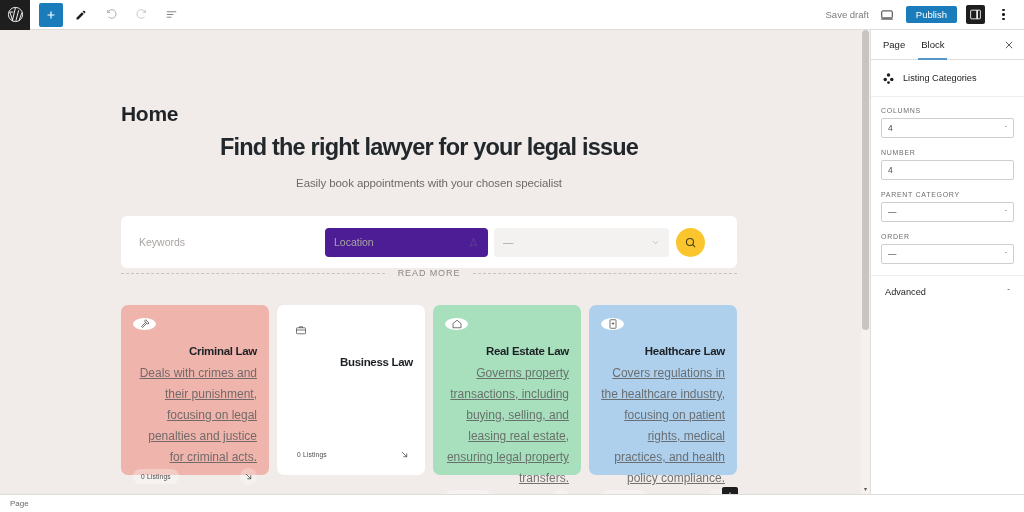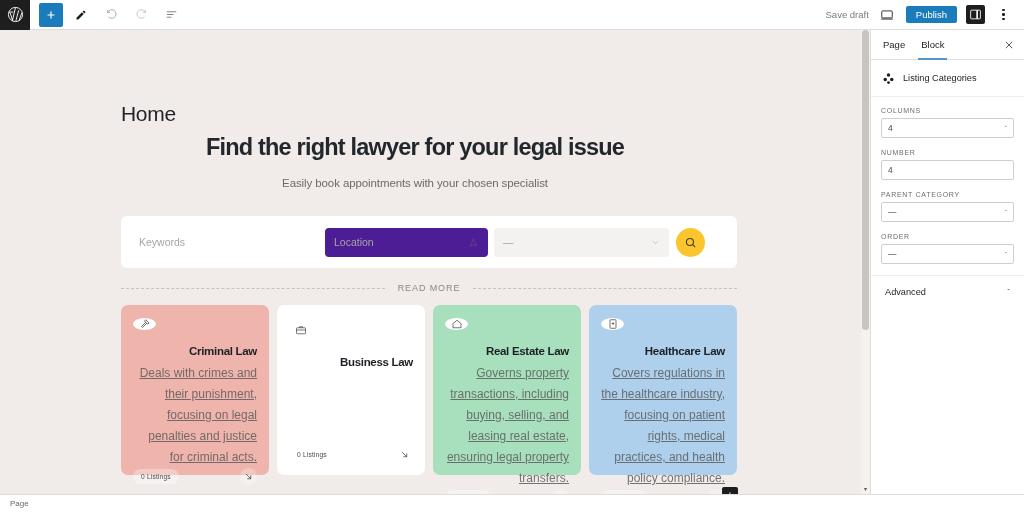--- a/index.html
+++ b/index.html
@@ -41,25 +41,25 @@
   .kebab i { width: 2.5px; height: 2.5px; background: #1e1e1e; border-radius: 50%; display: block; }
 
   
   .body-row { flex: 1; display: flex; min-height: 0; position: relative; }
 
   
   .canvas-wrap { flex: 1; position: relative; background: #f1ecea; overflow: hidden; }
   .canvas { width: 100%; height: 100%; position: relative; }
 
   .page-title {
-    font-size: 21px; font-weight: normal; color: #1f2328; letter-spacing: -0.3px;
+    font-size: 21px; font-weight: bold; color: #1f2328; letter-spacing: -0.3px;
     position: absolute; left: 121px; top: 72px;
   }
 
-  .hero { position: absolute; left: 107px; top: 105px; width: 616px; text-align: center; }
+  .hero { position: absolute; left: 121px; top: 105px; width: 616px; text-align: center; }
   .hero h1 {
     font-size: 23.5px; font-weight: bold; color: #22272b; letter-spacing: -0.8px; line-height: 1.1;
   }
   .hero p { font-size: 11.5px; color: #6f6a67; margin-top: 16px; letter-spacing: -0.1px; }
 
   
   .searchbar {
     position: absolute; left: 121px; top: 186px; width: 616px; height: 52px;
     background: #fff; border-radius: 6px; display: flex; align-items: center; padding: 5px 6px;
   }
@@ -73,21 +73,21 @@
     flex: 0 0 175px; height: 29px; background: #f3f2f1; border-radius: 4px; margin-left: 6px;
     display: flex; align-items: center; padding: 0 9px; font-size: 10.5px; color: #a9a4a1;
   }
   .cat-field .chev { margin-left: auto; display: flex; opacity: .5; }
   .search-btn {
     margin-left: 7px; width: 29px; height: 29px; border-radius: 50%;
     background: #fbc52d; display: flex; align-items: center; justify-content: center;
   }
 
   
-  .readmore { position: absolute; left: 121px; top: 253px; width: 616px; display: flex; align-items: center; }
+  .readmore { position: absolute; left: 121px; top: 238px; width: 616px; display: flex; align-items: center; }
   .readmore .dash { flex: 1; border-top: 1px dashed #c9c2bd; }
   .readmore .label { font-size: 9px; color: #8d8783; letter-spacing: 0.9px; padding: 0 13px; }
 
   
   .cards { position: absolute; left: 121px; top: 275px; width: 616px; display: flex; gap: 8px; text-align: right; }
   .card {
     flex: 1; border-radius: 7px; padding: 13px 12px 12px 12px; height: 170px;
     position: relative; display: flex; flex-direction: column;
   }
   .card .ic {

